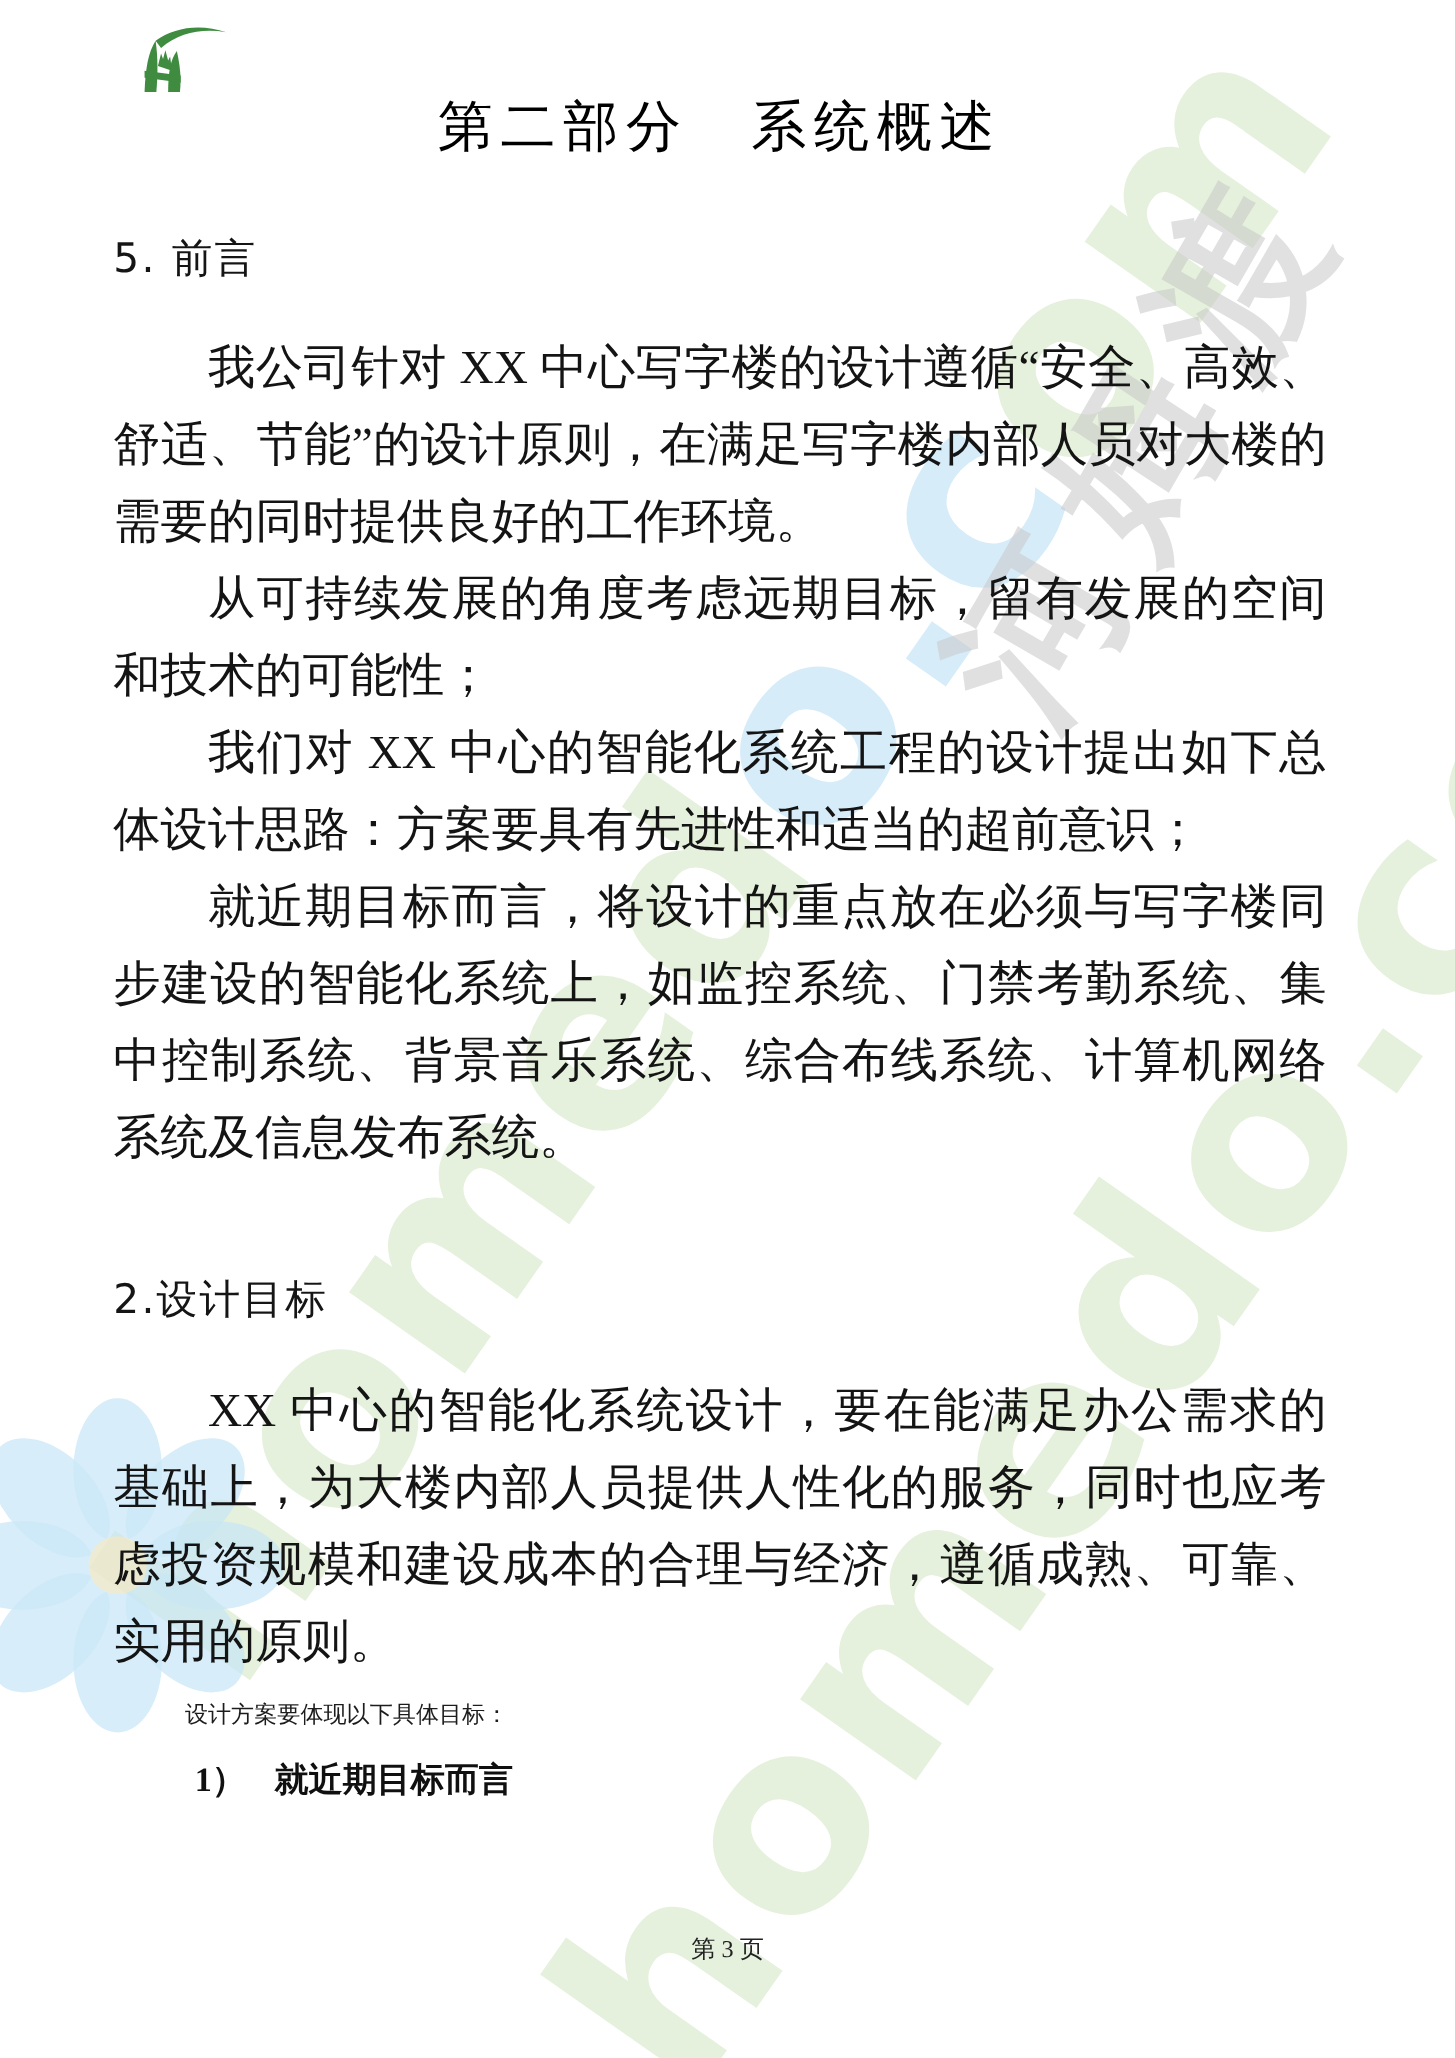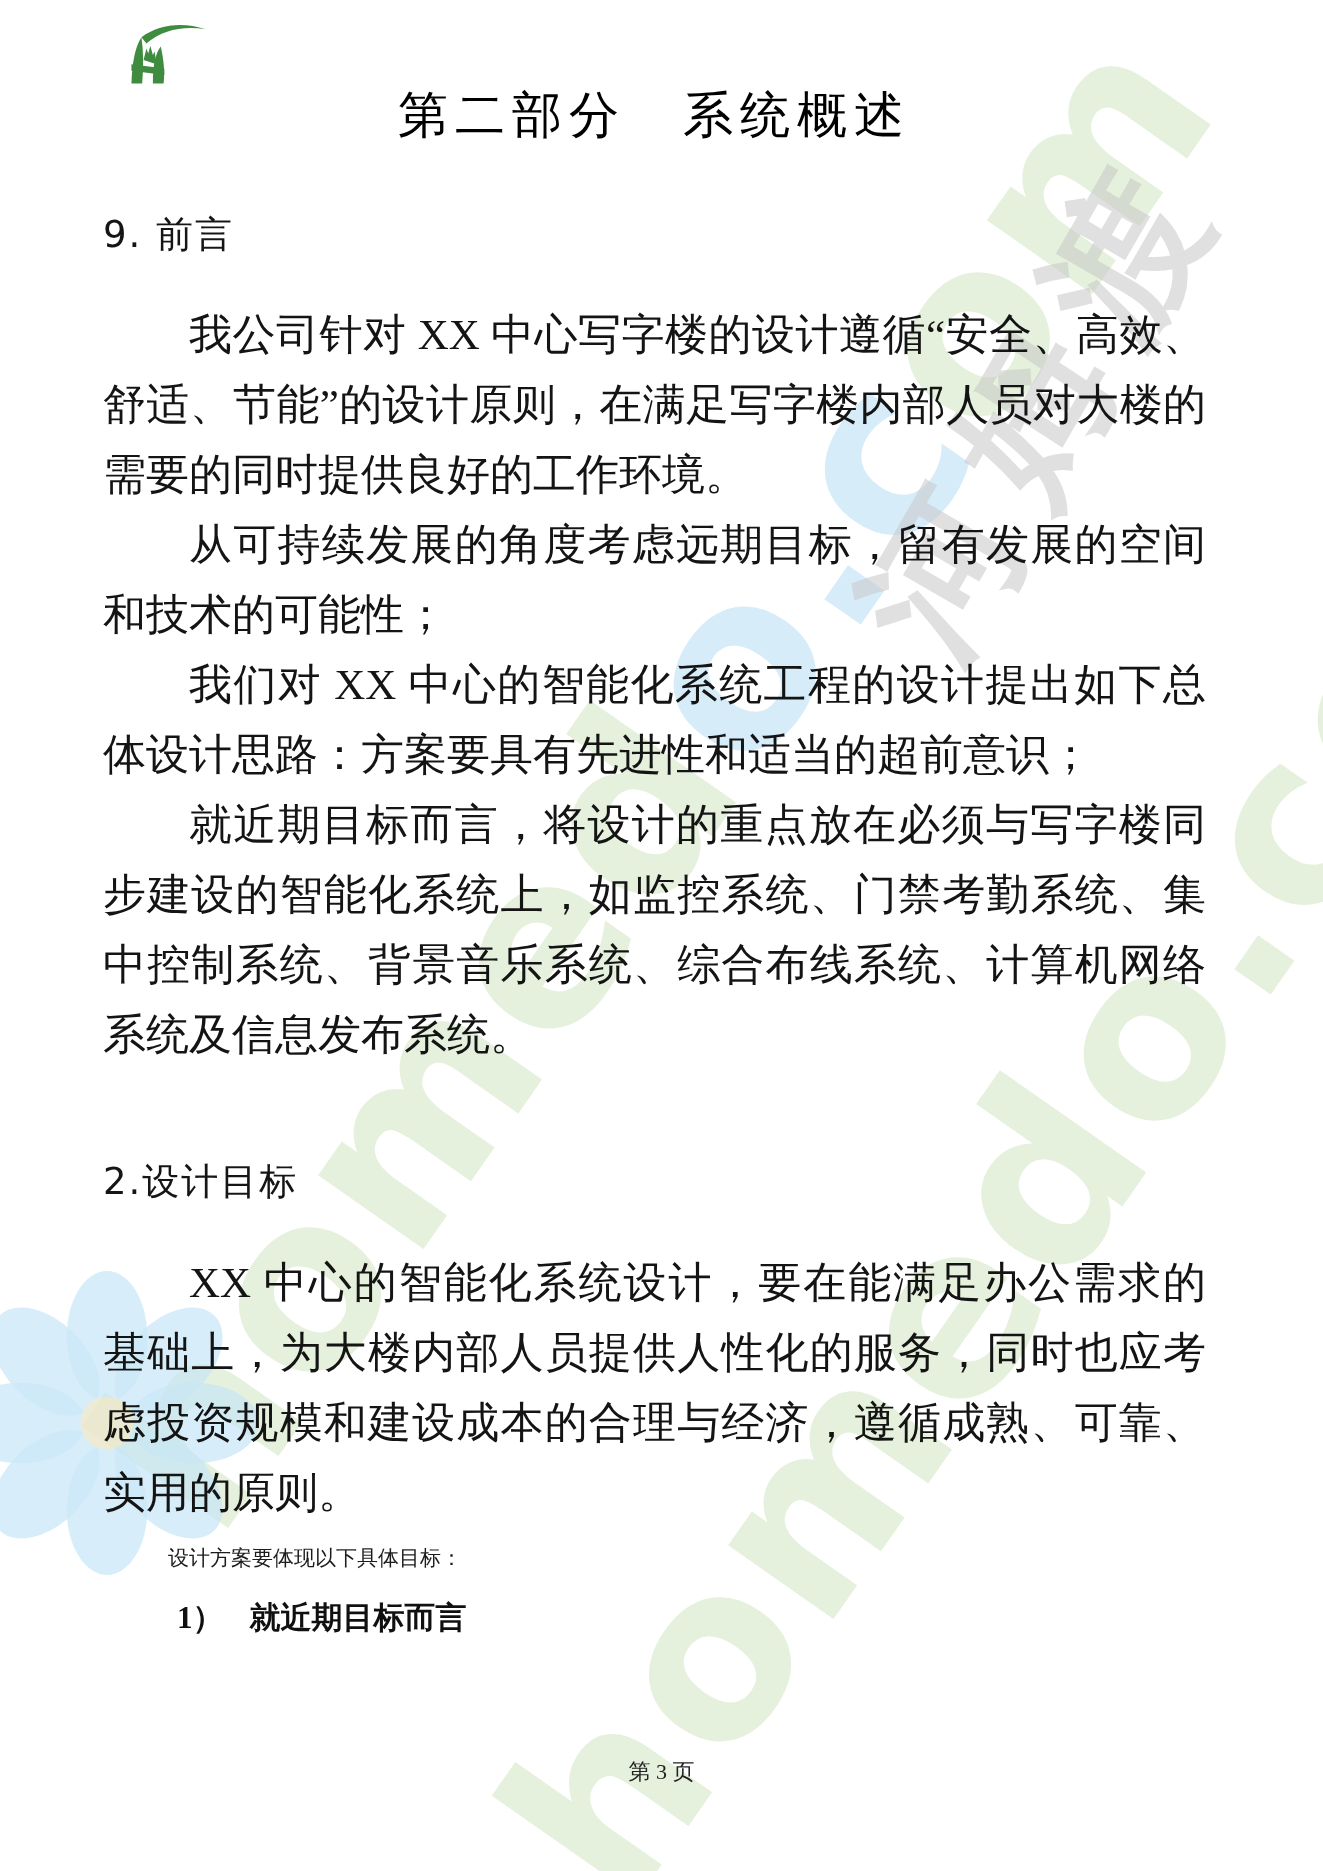--- a/index.html
+++ b/index.html
@@ -140,21 +140,21 @@
     <path d="M60,85 C60,60 63,44 71,33 C75,50 77,68 75,85 Z"></path>
     <path d="M30,58 L76,64 L76,73 L30,67 Z"></path>
     <path d="M47,52 l4,-16 2.5,7 3,-11 3.5,13 2.5,-5 2.5,18 Z"></path>
     <path d="M44,20 C68,2 102,-2 134,9 C104,4 74,9 51,29 Z"></path>
   </svg>
 
   <div class="content">
 
     <h1 class="title">第二部分　系统概述</h1>
 
-    <h2 class="h-sec" id="s1-heading">9. 前言</h2>
+    <h2 class="h-sec" id="s1-heading">5. 前言</h2>
 
     <p class="para" id="s1-p1">我公司针对 XX 中心写字楼的设计遵循“安全、高效、舒适、节能”的设计原则，在满足写字楼内部人员对大楼的需要的同时提供良好的工作环境。</p>
     <p class="para">从可持续发展的角度考虑远期目标，留有发展的空间和技术的可能性；</p>
     <p class="para">我们对 XX 中心的智能化系统工程的设计提出如下总体设计思路：方案要具有先进性和适当的超前意识；</p>
     <p class="para">就近期目标而言，将设计的重点放在必须与写字楼同步建设的智能化系统上，如监控系统、门禁考勤系统、集中控制系统、背景音乐系统、综合布线系统、计算机网络系统及信息发布系统。</p>
 
     <h2 class="h-sec" id="s2-heading">2.设计目标</h2>
 
     <p class="para" id="s2-p1">XX 中心的智能化系统设计，要在能满足办公需求的基础上，为大楼内部人员提供人性化的服务，同时也应考虑投资规模和建设成本的合理与经济，遵循成熟、可靠、实用的原则。</p>
 

